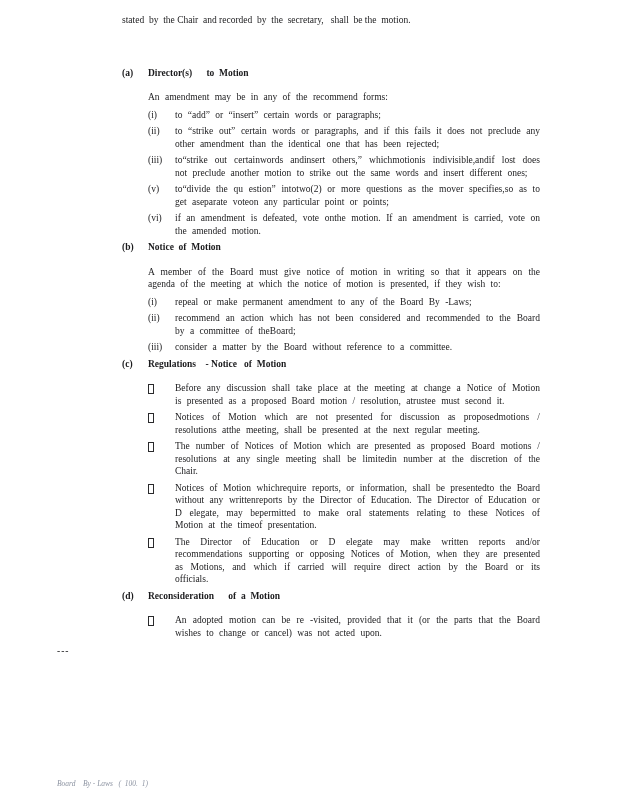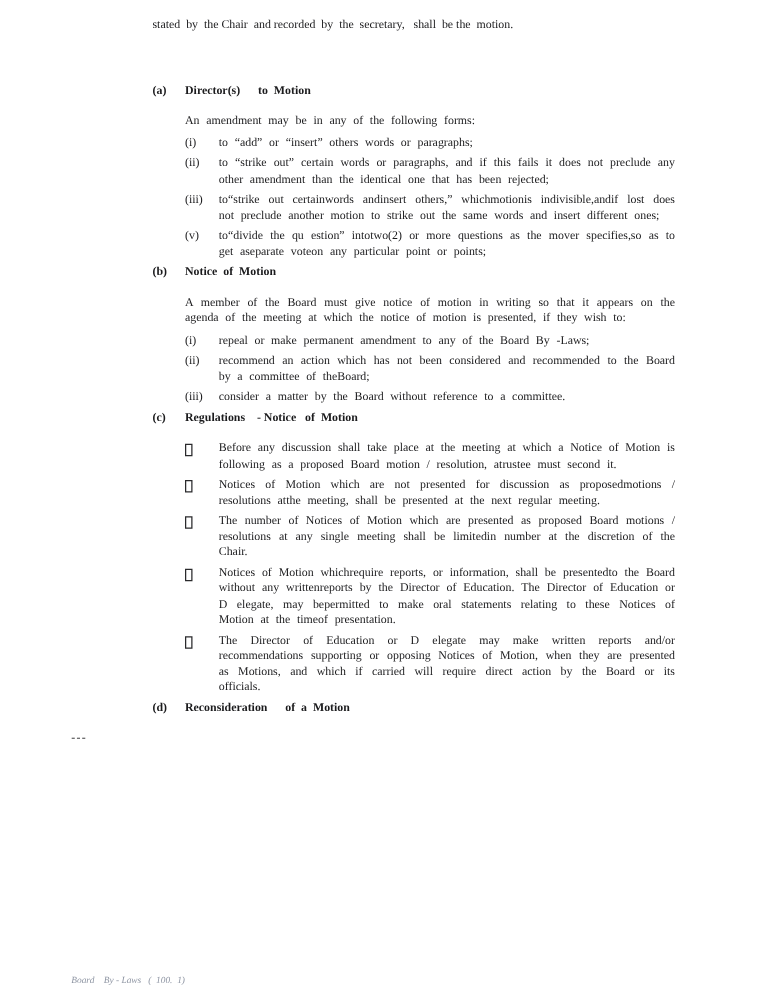--- a/index.html
+++ b/index.html
@@ -49,36 +49,40 @@
   <div class="content">
 
     <p class="intro">stated  by  the Chair  and recorded  by  the  secretary,   shall  be the  motion.</p>
 
     <div class="sec">
       <div class="sec-head">
         <span class="slbl">(a)</span>
         <span class="stitle">Director(s)      to  Motion</span>
       </div>
       <div class="sec-body">
-        <p class="lead">An amendment  may be in any of the following  forms:</p>
+        <p class="lead">An amendment  may be in any of the recommend  forms:</p>
         <div class="item">
           <span class="ilbl">(i)</span>
-          <span class="itxt">to “add” or “insert” others words or paragraphs;</span>
+          <span class="itxt">to “add” or “insert” certain words or paragraphs;</span>
         </div>
         <div class="item">
           <span class="ilbl">(ii)</span>
           <span class="itxt">to “strike out” certain words or paragraphs, and if this fails it does not preclude any other amendment than the identical one that has been rejected;</span>
         </div>
         <div class="item">
           <span class="ilbl">(iii)</span>
           <span class="itxt">to“strike out certainwords andinsert others,” whichmotionis indivisible,andif lost does not preclude another motion to strike out the same words and insert different ones;</span>
         </div>
         <div class="item">
           <span class="ilbl">(v)</span>
           <span class="itxt">to“divide the qu estion” intotwo(2) or more questions as the mover specifies,so as to get aseparate voteon any particular point or points;</span>
+        </div>
+        <div class="item">
+          <span class="ilbl">(vi)</span>
+          <span class="itxt">if an amendment is defeated, vote onthe motion. If an amendment is carried, vote on the amended motion.</span>
         </div>
       </div>
     </div>
 
     <div class="sec">
       <div class="sec-head">
         <span class="slbl">(b)</span>
         <span class="stitle">Notice  of  Motion</span>
       </div>
       <div class="sec-body">
@@ -99,21 +103,21 @@
     </div>
 
     <div class="sec">
       <div class="sec-head">
         <span class="slbl">(c)</span>
         <span class="stitle">Regulations    - Notice   of  Motion</span>
       </div>
       <div class="sec-body">
         <div class="bullet">
           <span class="bmark"><span class="tofu"></span></span>
-          <span class="btxt">Before any discussion shall take place at the meeting at which a Notice of Motion is following as a proposed Board motion / resolution, atrustee must second it.</span>
+          <span class="btxt">Before any discussion shall take place at the meeting at change a Notice of Motion is presented as a proposed Board motion / resolution, atrustee must second it.</span>
         </div>
         <div class="bullet">
           <span class="bmark"><span class="tofu"></span></span>
           <span class="btxt">Notices of Motion which are not presented for discussion as proposedmotions / resolutions atthe meeting, shall be presented at the next regular meeting.</span>
         </div>
         <div class="bullet">
           <span class="bmark"><span class="tofu"></span></span>
           <span class="btxt">The number of Notices of Motion which are presented as proposed Board motions / resolutions at any single meeting shall be limitedin number at the discretion of the Chair.</span>
         </div>
         <div class="bullet">
@@ -125,20 +129,26 @@
           <span class="btxt">The Director of Education or D elegate may make written reports and/or recommendations supporting or opposing Notices of Motion, when they are presented as Motions, and which if carried will require direct action by the Board or its officials.</span>
         </div>
       </div>
     </div>
 
     <div class="sec">
       <div class="sec-head">
         <span class="slbl">(d)</span>
         <span class="stitle">Reconsideration      of  a  Motion</span>
       </div>
+      <div class="sec-body">
+        <div class="bullet">
+          <span class="bmark"><span class="tofu"></span></span>
+          <span class="btxt">An adopted motion can be re -visited, provided that it (or the parts that the Board wishes to change or cancel) was not acted upon.</span>
+        </div>
+      </div>
     </div>
 
     <div class="divider">---</div>
   </div>
 
   <div class="footer">
     <div>Board    By - Laws   (  100.  1)</div>
     
   </div>
 </div>

